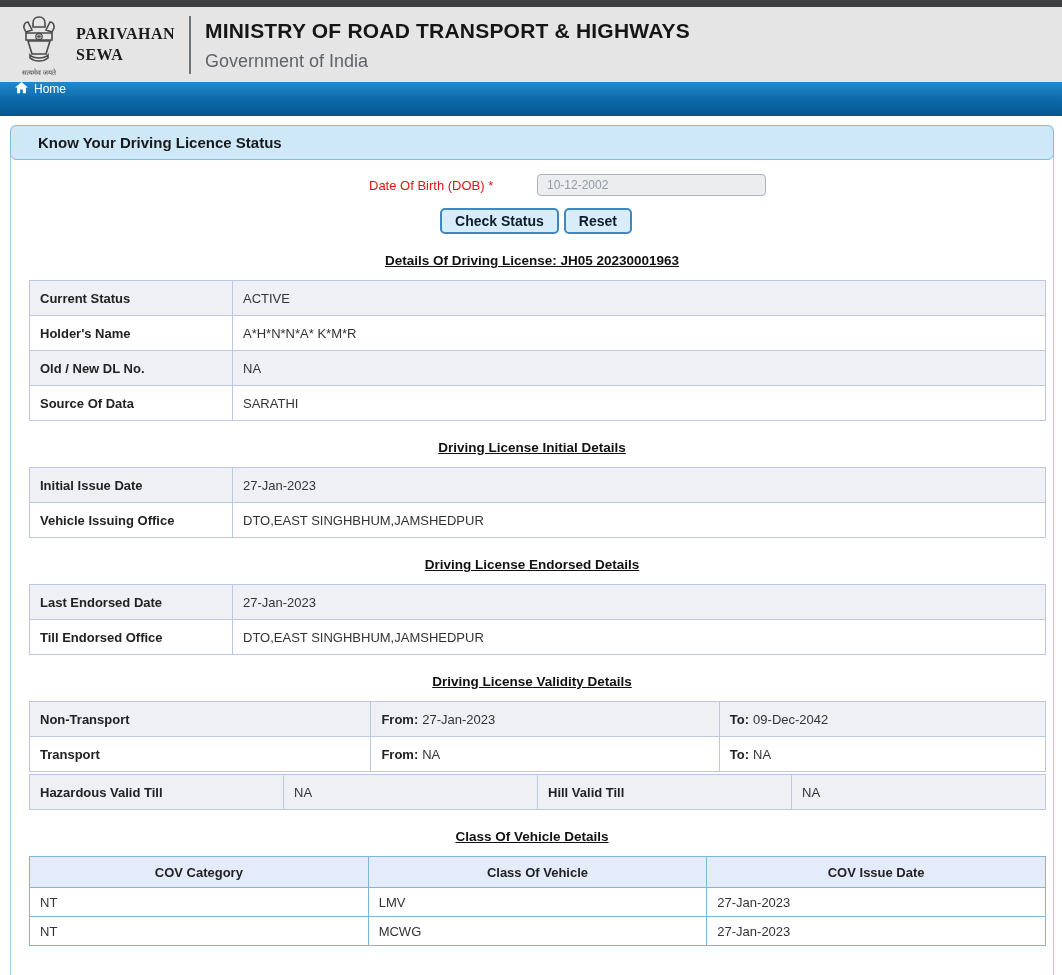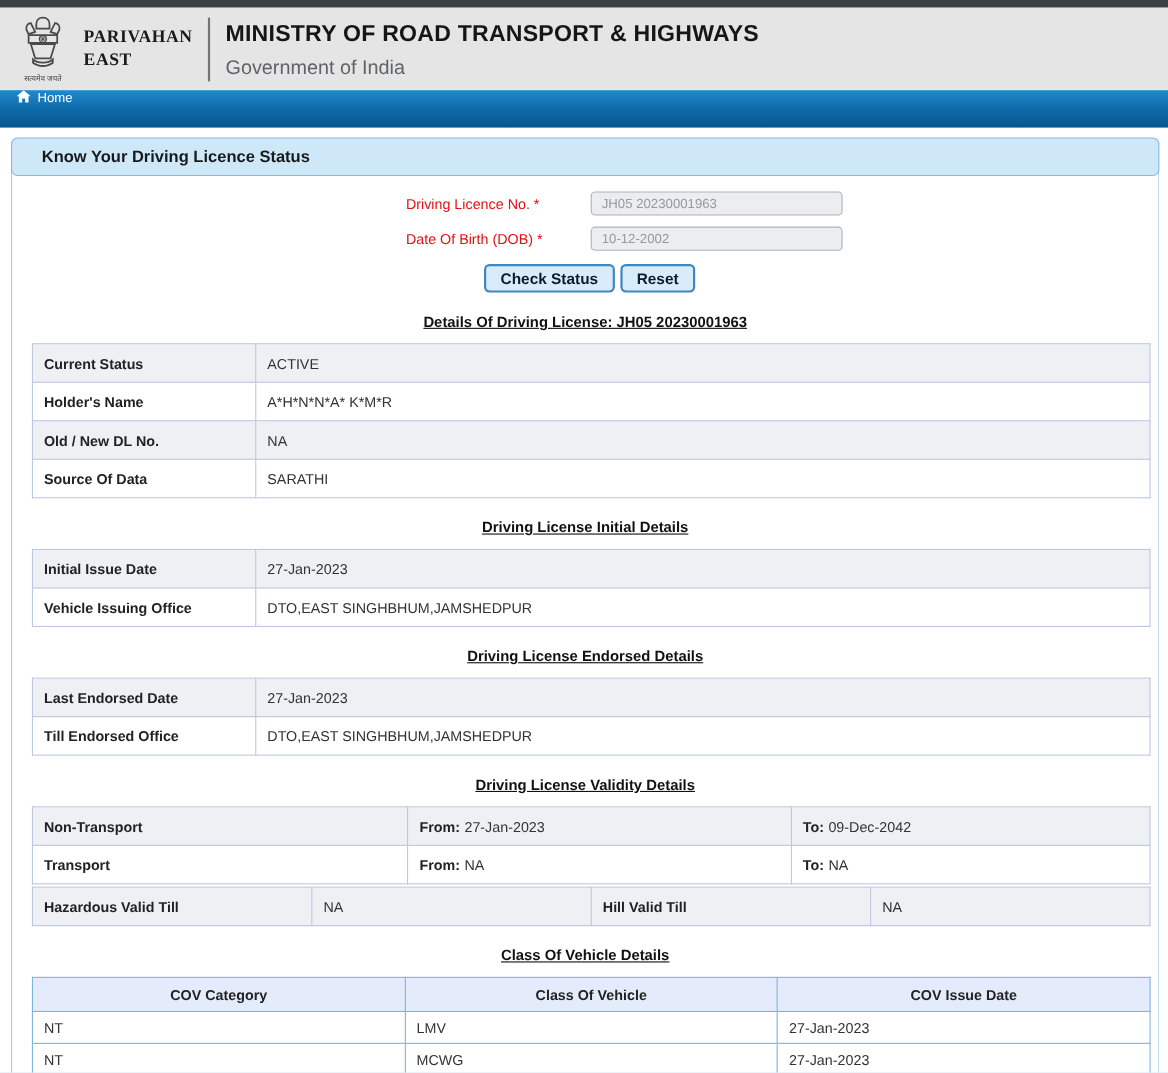--- a/index.html
+++ b/index.html
@@ -119,44 +119,40 @@
         <circle cx="21" cy="22.5" r="3.2" stroke-width="1.2"></circle>
         <path d="M21 19.6 V25.4 M18.2 22.5 H23.8 M19 20.5 L23 24.5 M23 20.5 L19 24.5" stroke-width="0.8"></path>
         <path d="M10 27 L32 27 L28 40 L14 40 Z"></path>
         <path d="M12 41 C16 45 26 45 30 41 L30 44 C25 48 17 48 12 44 Z"></path>
       </g>
     </svg>
     <div class="emblem-caption">सत्यमेव जयते</div>
   </div>
   <div class="brand">
     <div>PARIVAHAN</div>
-    <div>EAST</div>
+    <div>SEWA</div>
   </div>
   <div class="v-divider"></div>
   <div class="ministry-block">
     <div class="ministry-title">MINISTRY OF ROAD TRANSPORT &amp; HIGHWAYS</div>
     <div class="gov-subtitle">Government of India</div>
   </div>
 </div>
 
 <div class="navbar">
   <svg class="home-icon-svg" width="13" height="12" viewBox="0 0 16 15">
     <path d="M8 0 L16 7 H13.5 V14 H9.7 V9.5 H6.3 V14 H2.5 V7 H0 Z" fill="#ffffff"></path>
   </svg>
   <span>Home</span>
 </div>
 
 <div class="panel">
   <div class="panel-header">Know Your Driving Licence Status</div>
 
   <div class="form-area">
-    <div class="form-row">
-      <label class="form-label">Driving Licence No. *</label>
-      <input class="form-input" type="text" value="JH05 20230001963" style="">
-    </div>
     <div class="form-row">
       <label class="form-label">Date Of Birth (DOB) *</label>
       <input class="form-input" type="text" value="10-12-2002" style="">
     </div>
     <div class="btn-row">
       <button class="btn">Check Status</button>
       <button class="btn">Reset</button>
     </div>
   </div>
 

